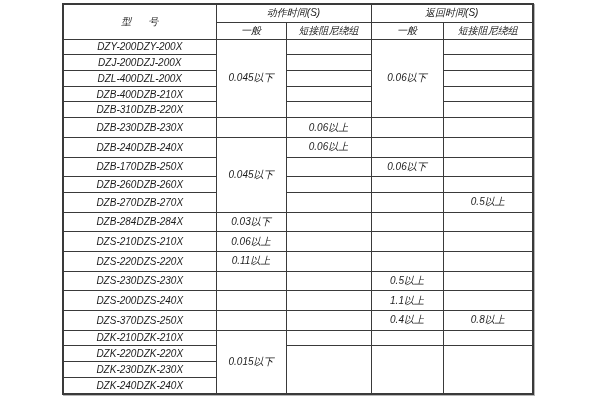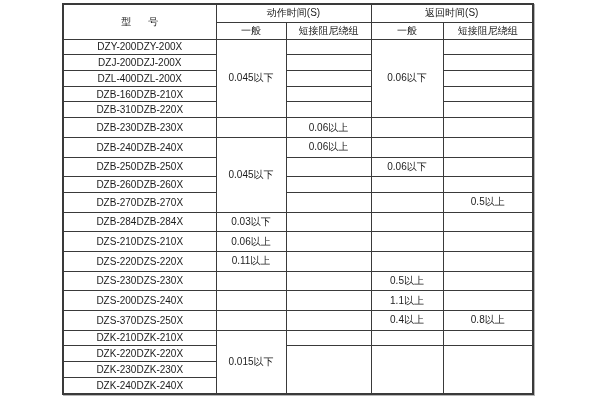--- a/index.html
+++ b/index.html
@@ -9,20 +9,21 @@
     height: 400px;
     background: #ffffff;
     font-family: "Liberation Sans", sans-serif;
   }
   .page {
     position: relative;
     width: 600px;
     height: 400px;
     background: #ffffff;
     overflow: hidden;
+    font-style: italic;
   }
   table.spec-table {
     position: absolute;
     left: 62px;
     top: 3px;
     width: 470px;
     height: 392px;
     border-collapse: collapse;
     table-layout: fixed;
     border: 2px solid #3a3a3a;
@@ -83,21 +84,21 @@
           <td class="model-cell"><span>DZJ-200</span><span>DZJ-200X</span></td>
           <td></td>
           <td></td>
         </tr>
         <tr>
           <td class="model-cell"><span>DZL-400</span><span>DZL-200X</span></td>
           <td></td>
           <td></td>
         </tr>
         <tr>
-          <td class="model-cell"><span>DZB-160</span><span>DZB-210X</span></td>
+          <td class="model-cell"><span>DZB-400</span><span>DZB-210X</span></td>
           <td></td>
           <td></td>
         </tr>
         <tr>
           <td class="model-cell"><span>DZB-310</span><span>DZB-220X</span></td>
           <td></td>
           <td></td>
         </tr>
         <tr>
           <td class="model-cell"><span>DZB-230</span><span>DZB-230X</span></td>
@@ -107,21 +108,21 @@
           <td></td>
         </tr>
         <tr>
           <td class="model-cell"><span>DZB-240</span><span>DZB-240X</span></td>
           <td rowspan="4">0.045以下</td>
           <td>0.06以上</td>
           <td></td>
           <td></td>
         </tr>
         <tr>
-          <td class="model-cell"><span>DZB-250</span><span>DZB-250X</span></td>
+          <td class="model-cell"><span>DZB-170</span><span>DZB-250X</span></td>
           <td></td>
           <td>0.06以下</td>
           <td></td>
         </tr>
         <tr>
           <td class="model-cell"><span>DZB-260</span><span>DZB-260X</span></td>
           <td></td>
           <td></td>
           <td></td>
         </tr>

